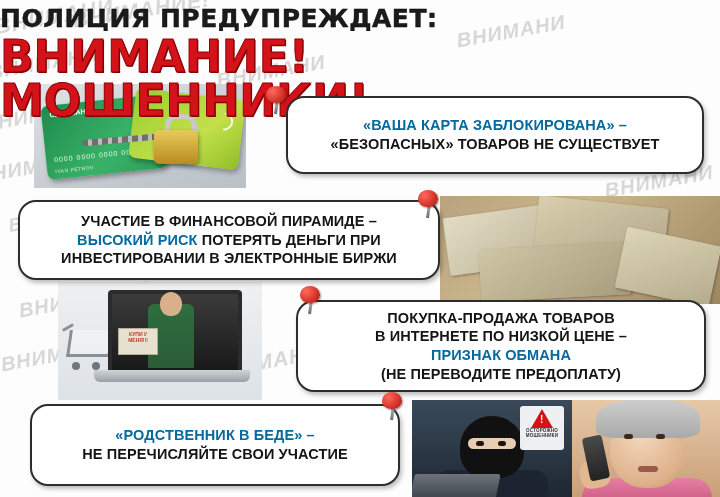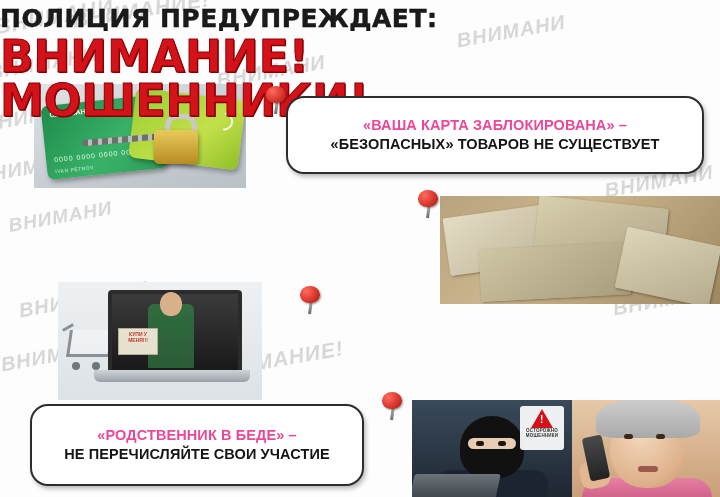--- a/index.html
+++ b/index.html
@@ -278,27 +278,27 @@
   .callout p {
     margin: 0;
     font-size: 14.5px;
     font-weight: bold;
     color: #151515;
     line-height: 1.28;
     letter-spacing: 0.1px;
     font-family: "Liberation Sans", sans-serif;
   }
   .callout p .red {
-    color: #ec4899;
+    color: #0369a1;
   }
 
   #box1 { left: 286px; top: 96px; width: 418px; height: 78px; }
   #box2 { left: 18px;  top: 200px; width: 422px; height: 80px; }
   #box3 { left: 296px; top: 300px; width: 410px; height: 92px; }
-  #box4 { left: 30px;  top: 404px; width: 334px; height: 82px; }
+  #box4 { left: 30px;  top: 404px; width: 370px; height: 82px; }
 
   
   .pin {
     position: absolute;
     width: 22px; height: 28px;
     z-index: 8;
   }
   .pin .pin-head {
     position: absolute; left: 0; top: 0; width: 20px; height: 17px;
     background: radial-gradient(circle at 32% 30%, #ff6a5e 0%, #d8372c 55%, #9b1c14 100%);
@@ -406,21 +406,32 @@
     <div class="w-mouth"></div>
     <div class="w-hand"></div>
     <div class="w-phone"></div>
   </div>
 
   <div class="callout" id="box1">
     <p><span class="red">«ВАША КАРТА ЗАБЛОКИРОВАНА» –</span></p>
     <p><span>«БЕЗОПАСНЫХ» ТОВАРОВ НЕ СУЩЕСТВУЕТ</span></p>
   </div>
 
-
+  <div class="callout" id="box2">
+    <p><span>УЧАСТИЕ В ФИНАНСОВОЙ ПИРАМИДЕ –</span></p>
+    <p><span class="red">ВЫСОКИЙ РИСК</span><span> ПОТЕРЯТЬ ДЕНЬГИ ПРИ</span></p>
+    <p><span>ИНВЕСТИРОВАНИИ В ЭЛЕКТРОННЫЕ БИРЖИ</span></p>
+  </div>
+
+  <div class="callout" id="box3">
+    <p><span>ПОКУПКА-ПРОДАЖА ТОВАРОВ</span></p>
+    <p><span>В ИНТЕРНЕТЕ ПО НИЗКОЙ ЦЕНЕ –</span></p>
+    <p><span class="red">ПРИЗНАК ОБМАНА</span></p>
+    <p><span>(НЕ ПЕРЕВОДИТЕ ПРЕДОПЛАТУ)</span></p>
+  </div>
 
   <div class="callout" id="box4">
     <p><span class="red">«РОДСТВЕННИК В БЕДЕ» –</span></p>
     <p><span>НЕ ПЕРЕЧИСЛЯЙТЕ СВОИ УЧАСТИЕ</span></p>
   </div>
 
   <div class="pin" id="pin1">
     <div class="pin-needle"></div>
       <div class="pin-head"></div>
   </div>

